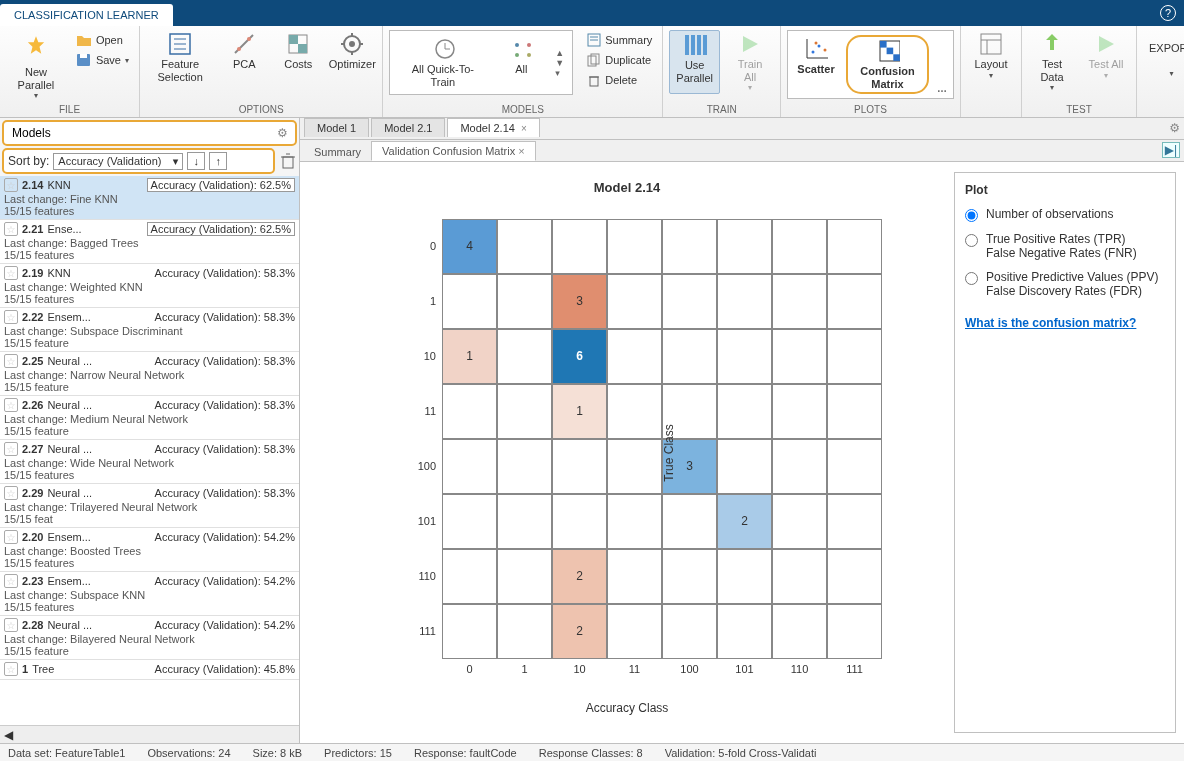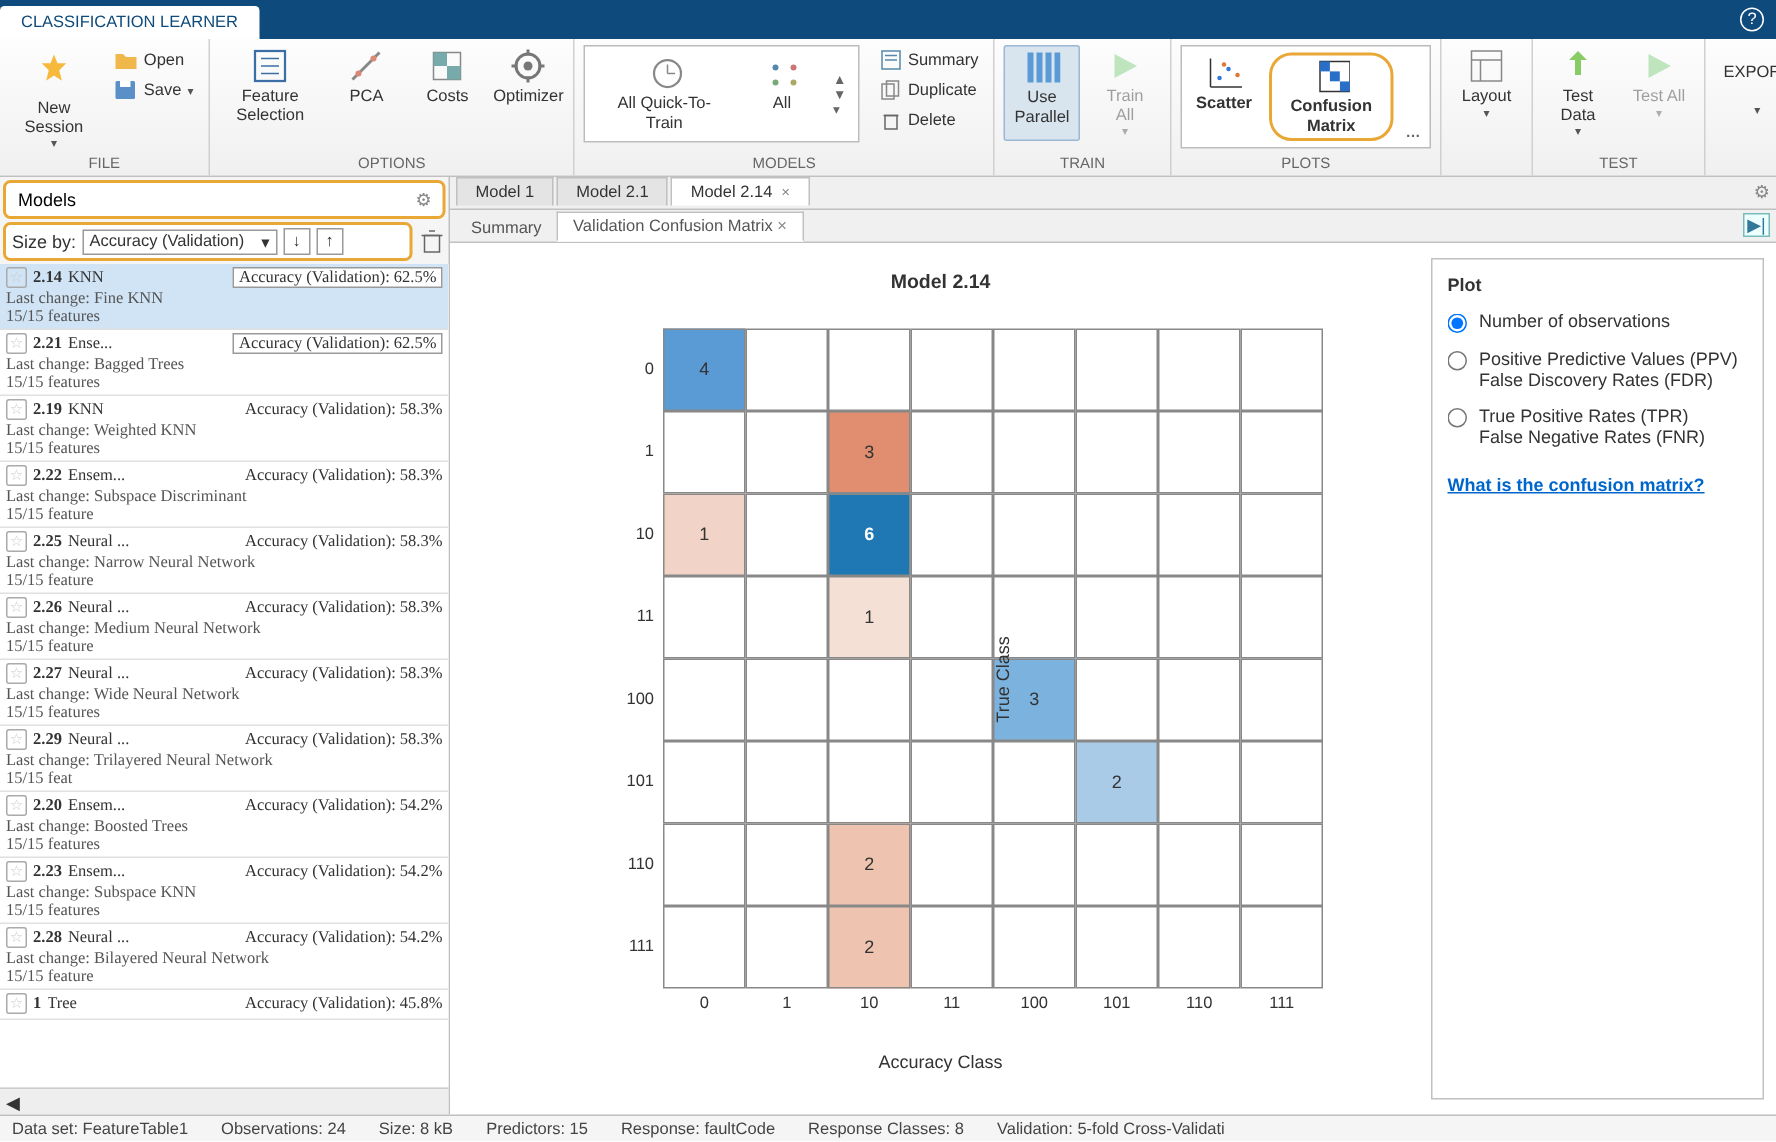--- a/index.html
+++ b/index.html
@@ -32,21 +32,21 @@
 .sidebar { width: 300px; border-right: 1px solid #c0c0c0; display: flex; flex-direction: column; background: #f5f5f5; }
 .sidebar-header { display: flex; align-items: center; padding: 2px 4px; border: 2px solid #e9a836; border-radius: 5px; margin: 2px; position: relative; background: #fff; }
 .models-input { flex: 1; border: none; outline: none; font-size: 12px; padding: 2px 4px; }
 .gear-small { width: 14px; height: 14px; color: #888; cursor: pointer; }
 .sort-row { display: flex; align-items: center; gap: 4px; padding: 2px 4px; margin: 0 2px 2px; border: 2px solid #e9a836; border-radius: 5px; background: #fff; }
 .sort-select { border: 1px solid #999; padding: 1px 4px; font-size: 11px; min-width: 130px; display: flex; justify-content: space-between; align-items: center; cursor: pointer; background: #fff; }
 .sort-btn { width: 18px; height: 18px; border: 1px solid #999; display: flex; align-items: center; justify-content: center; cursor: pointer; font-size: 11px; background: #fff; }
 .trash-btn { width: 20px; height: 20px; cursor: pointer; color: #666; margin-left: 2px; }
 
 .model-list { flex: 1; overflow-y: auto; background: #fff; }
-.model-item { border-bottom: 1px solid #e0e0e0; padding: 2px 4px; font-size: 11px; cursor: pointer; font-family: Liberation Serif, serif; }
+.model-item { border-bottom: 1px solid #e0e0e0; padding: 2px 4px; font-size: 11px; cursor: pointer; }
 .model-item.selected { background: #d0e4f5; }
 .model-item .row1 { display: flex; align-items: center; gap: 4px; }
 .model-item .star { width: 14px; height: 14px; border: 1px solid #aaa; border-radius: 2px; display: inline-flex; align-items: center; justify-content: center; color: #ccc; font-size: 10px; }
 .model-item .id { font-weight: bold; }
 .model-item .name { flex: 1; white-space: nowrap; overflow: hidden; text-overflow: ellipsis; max-width: 55px; }
 .model-item .acc { margin-left: auto; font-size: 11px; }
 .model-item .acc.box { border: 1px solid #999; padding: 0 3px; background: #fff; }
 .model-item .row2 { display: flex; justify-content: space-between; color: #555; margin-top: 1px; flex-direction: column; }
 
 .paginate { height: 18px; background: #eee; border-top: 1px solid #ccc; display: flex; align-items: center; padding: 0 4px; }
@@ -99,21 +99,21 @@
 
     <div class="ribbon-group" style="min-width:140px">
       <div class="ribbon-row">
         <div class="ribbon-btn big">
           <span class="icon">
               <svg width="28" height="28" viewBox="0 0 24 24">
                 <path fill="#f6b93b" d="M12 2l2 5h5l-4 4 1.5 6L12 14l-4.5 3L9 11 5 7h5z"></path>
               </svg>
             </span>
           <span class="label">New
-Session</span>
+Parallel</span>
           <span class="drop-arrow">▾</span>
         </div>
         <div class="ribbon-col">
           <div class="ribbon-btn small">
             <svg width="16" height="14">
                 <path fill="#f0b74a" d="M1 3h5l2 2h7v8H1z"></path>
               </svg>
             <span>Open</span>
           </div>
           <div class="ribbon-btn small">
@@ -351,21 +351,21 @@
 
   <div class="main">
 
     <div class="sidebar">
       <div class="sidebar-header">
         <input class="models-input" value="Models" style="">
         <span class="gear-small">⚙</span>
       </div>
       <div style="display:flex;align-items:center">
         <div class="sort-row" style="flex:1">
-          <span>Size by:</span>
+          <span>Sort by:</span>
           <div class="sort-select"><span>Accuracy (Validation)</span>▾</div>
           <div class="sort-btn">↓</div>
           <div class="sort-btn">↑</div>
         </div>
         <span class="trash-btn">
           <svg width="18" height="18">
               <rect x="4" y="5" width="10" height="11" fill="none" stroke="#666"></rect>
               <line x1="2" y1="5" x2="16" y2="5" stroke="#666"></line>
               <line x1="7" y1="2" x2="11" y2="2" stroke="#666"></line>
             </svg>
@@ -624,25 +624,25 @@
         </div>
 
         <div class="options-panel">
           <h4>Plot</h4>
           <label class="radio-row">
               <input type="radio" name="po" checked="" style="">
               <span>Number of observations</span>
             </label>
           <label class="radio-row">
               <input type="radio" name="po" style="">
-              <span><span>Positive Predictive Values (PPV)</span><br><span>False Discovery Rates (FDR)</span></span>
+              <span><span>True Positive Rates (TPR)</span><br><span>False Negative Rates (FNR)</span></span>
             </label>
           <label class="radio-row">
               <input type="radio" name="po" style="">
-              <span><span>True Positive Rates (TPR)</span><br><span>False Negative Rates (FNR)</span></span>
+              <span><span>Positive Predictive Values (PPV)</span><br><span>False Discovery Rates (FDR)</span></span>
             </label>
           <a class="link">What is the confusion matrix?</a>
         </div>
       </div>
     </div>
   </div>
 
   <div class="status-bar">
     <span>Data set: FeatureTable1</span>
     <span>Observations: 24</span>

